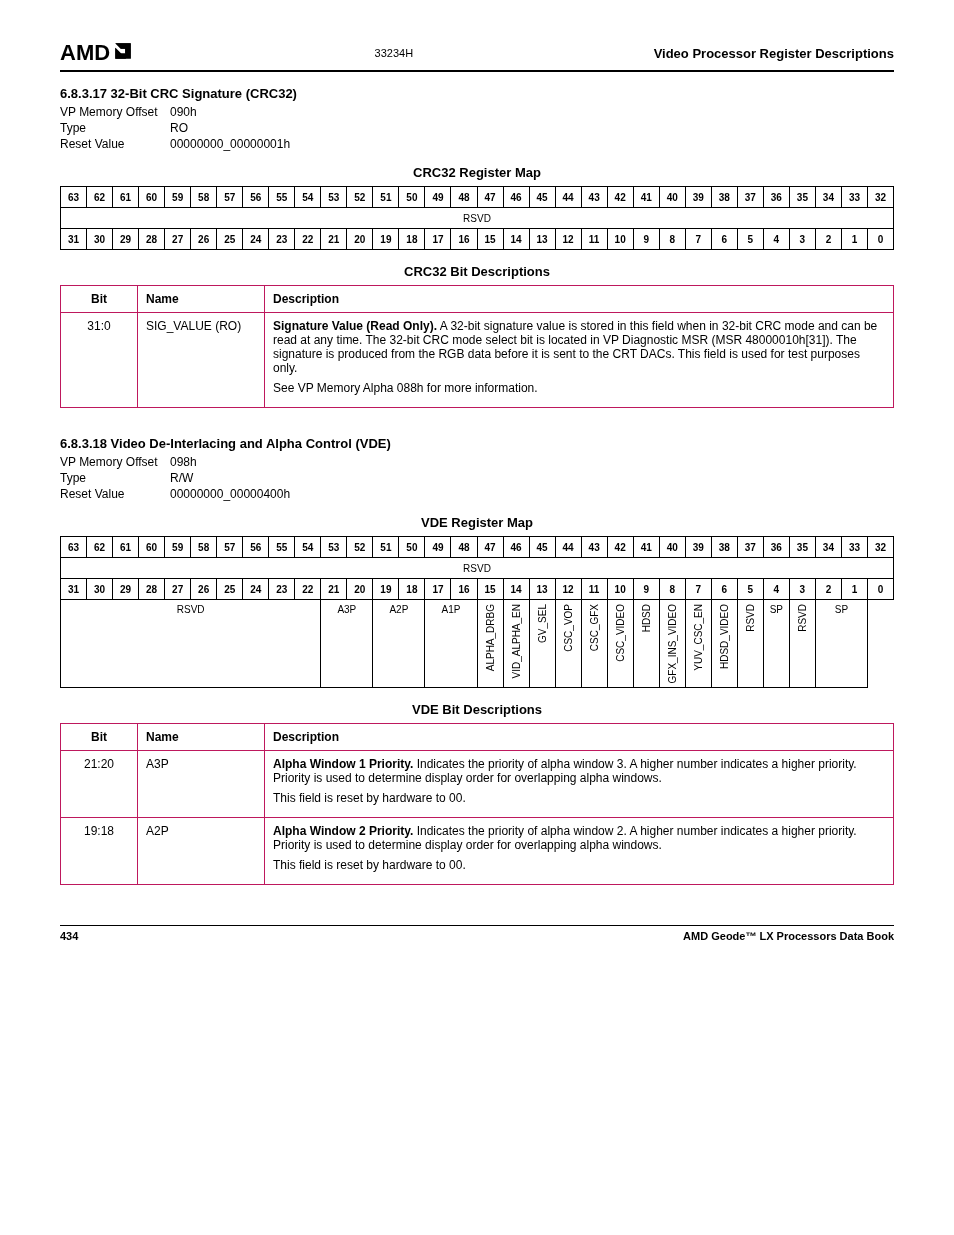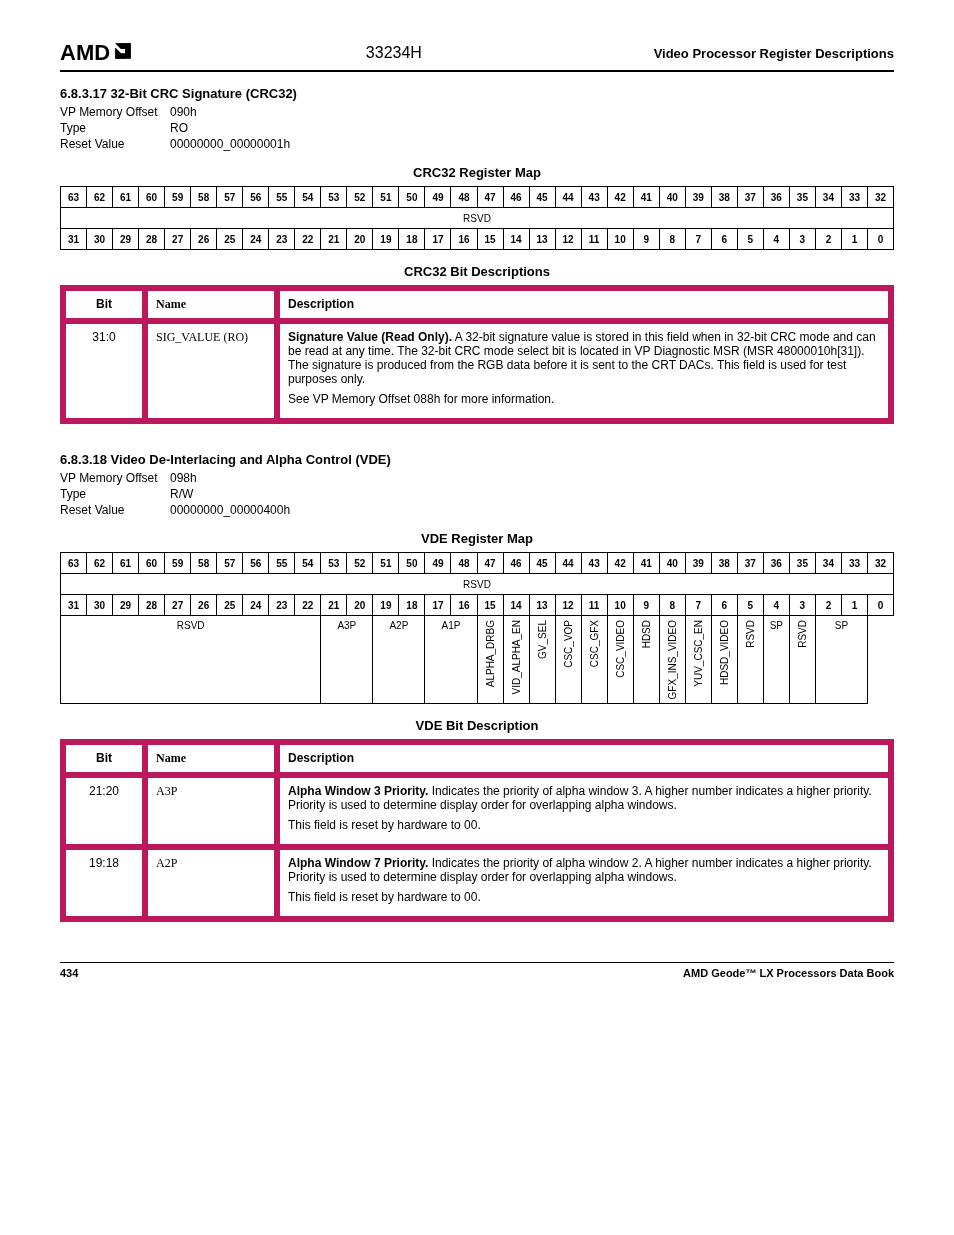--- a/index.html
+++ b/index.html
@@ -19,47 +19,47 @@
     padding-bottom: 4px;
     margin-bottom: 14px;
   }
   .logo {
     font-weight: bold;
     font-size: 22px;
     letter-spacing: 0px;
     display: flex;
   }
   .logo svg { margin-left: 2px; }
-  .doc-id { font-size: 16px; }
+  .doc-id { font-size: 11px; }
   .section-title-right { font-weight: bold; font-size: 13px; }
   .sec-heading { font-weight: bold; font-size: 13px; margin-bottom: 4px; }
   .meta-line { display: flex; font-size: 12px; margin-bottom: 2px; }
   .meta-label { width: 110px; }
   .caption { text-align: center; font-weight: bold; font-size: 13px; margin: 14px 0 6px; }
   table.bitmap { border-collapse: collapse; width: 100%; table-layout: fixed; }
   table.bitmap td, table.bitmap th {
     border: 1px solid #000;
     text-align: center;
     font-size: 10px;
     padding: 2px 0;
     height: 16px;
     vertical-align: middle;
   }
   table.bitmap .fieldrow td { height: 16px; }
   table.desc { border-collapse: collapse; width: 100%; margin-top: 6px; }
   table.desc th, table.desc td {
-    border: 6px solid #be185d;
+    border: 1px solid #be185d;
     font-size: 12px;
     padding: 6px 8px;
     vertical-align: top;
     text-align: left;
   }
   table.desc th { font-weight: bold; text-align: left; }
   table.desc th.bit, table.desc td.bit { width: 60px; text-align: center; }
-  table.desc th.name, table.desc td.name { width: 110px; font-family: Liberation Serif, serif; }
+  table.desc th.name, table.desc td.name { width: 110px; }
   .vde-fields td { height: 90px; font-size: 9px; }
   .vde-fields .vcell {
     writing-mode: vertical-rl;
     transform: rotate(180deg);
     display: inline-block;
     white-space: nowrap;
   }
   .footer {
     display: flex;
     justify-content: space-between;
@@ -187,21 +187,21 @@
     <th class="name">Name</th>
     <th>Description</th>
   </tr>
   </tbody>
     <tbody id="crc32-desc-body">
       <tr>
         <td class="bit">31:0</td>
         <td class="name">SIG_VALUE (RO)</td>
         <td>
           <p class="desc-para"><strong>Signature Value (Read Only).</strong> A 32-bit signature value is stored in this field when in 32-bit CRC mode and can be read at any time. The 32-bit CRC mode select bit is located in VP Diagnostic MSR (MSR 48000010h[31]). The signature is produced from the RGB data before it is sent to the CRT DACs. This field is used for test purposes only.</p>
-          <p class="desc-para">See VP Memory Offset 088h for more information.</p>
+          <p class="desc-para">See VP Memory Alpha 088h for more information.</p>
         </td>
       </tr>
     </tbody>
 </table>
 
 <div style="height:28px"></div>
 <div class="sec-heading">6.8.3.18   Video De-Interlacing and Alpha Control (VDE)</div>
 <div class="meta-line">
   <div class="meta-label">VP Memory Offset</div>
   <div>098h</div>
@@ -305,43 +305,43 @@
         <td colspan="1" style="vertical-align: top; padding-top: 4px;"><span class="vcell">YUV_CSC_EN</span></td>
         <td colspan="1" style="vertical-align: top; padding-top: 4px;"><span class="vcell">HDSD_VIDEO</span></td>
         <td colspan="1" style="vertical-align: top; padding-top: 4px;"><span class="vcell">RSVD</span></td>
         <td colspan="1" style="vertical-align: top; padding-top: 4px;">SP</td>
         <td colspan="1" style="vertical-align: top; padding-top: 4px;"><span class="vcell">RSVD</span></td>
         <td colspan="2" style="vertical-align: top; padding-top: 4px;">SP</td>
       </tr>
 </tbody>
   </table>
 
-<div class="caption">VDE Bit Description</div>
+<div class="caption">VDE Bit Descriptions</div>
 <table class="desc">
   <tbody>
       <tr>
     <th class="bit">Bit</th>
     <th class="name">Name</th>
     <th>Description</th>
   </tr>
   </tbody>
     <tbody id="vde-desc-body">
       <tr>
         <td class="bit">21:20</td>
         <td class="name">A3P</td>
         <td>
-          <p class="desc-para"><strong>Alpha Window 3 Priority.</strong> Indicates the priority of alpha window 3. A higher number indicates a higher priority. Priority is used to determine display order for overlapping alpha windows.</p>
+          <p class="desc-para"><strong>Alpha Window 1 Priority.</strong> Indicates the priority of alpha window 3. A higher number indicates a higher priority. Priority is used to determine display order for overlapping alpha windows.</p>
           <p class="desc-para">This field is reset by hardware to 00.</p>
         </td>
       </tr>
       <tr>
         <td class="bit">19:18</td>
         <td class="name">A2P</td>
         <td>
-          <p class="desc-para"><strong>Alpha Window 7 Priority.</strong> Indicates the priority of alpha window 2. A higher number indicates a higher priority. Priority is used to determine display order for overlapping alpha windows.</p>
+          <p class="desc-para"><strong>Alpha Window 2 Priority.</strong> Indicates the priority of alpha window 2. A higher number indicates a higher priority. Priority is used to determine display order for overlapping alpha windows.</p>
           <p class="desc-para">This field is reset by hardware to 00.</p>
         </td>
       </tr>
     </tbody>
 </table>
 
 <div class="footer">
   <div class="page">434</div>
   <div class="book">AMD Geode™ LX Processors Data Book</div>
 </div>

